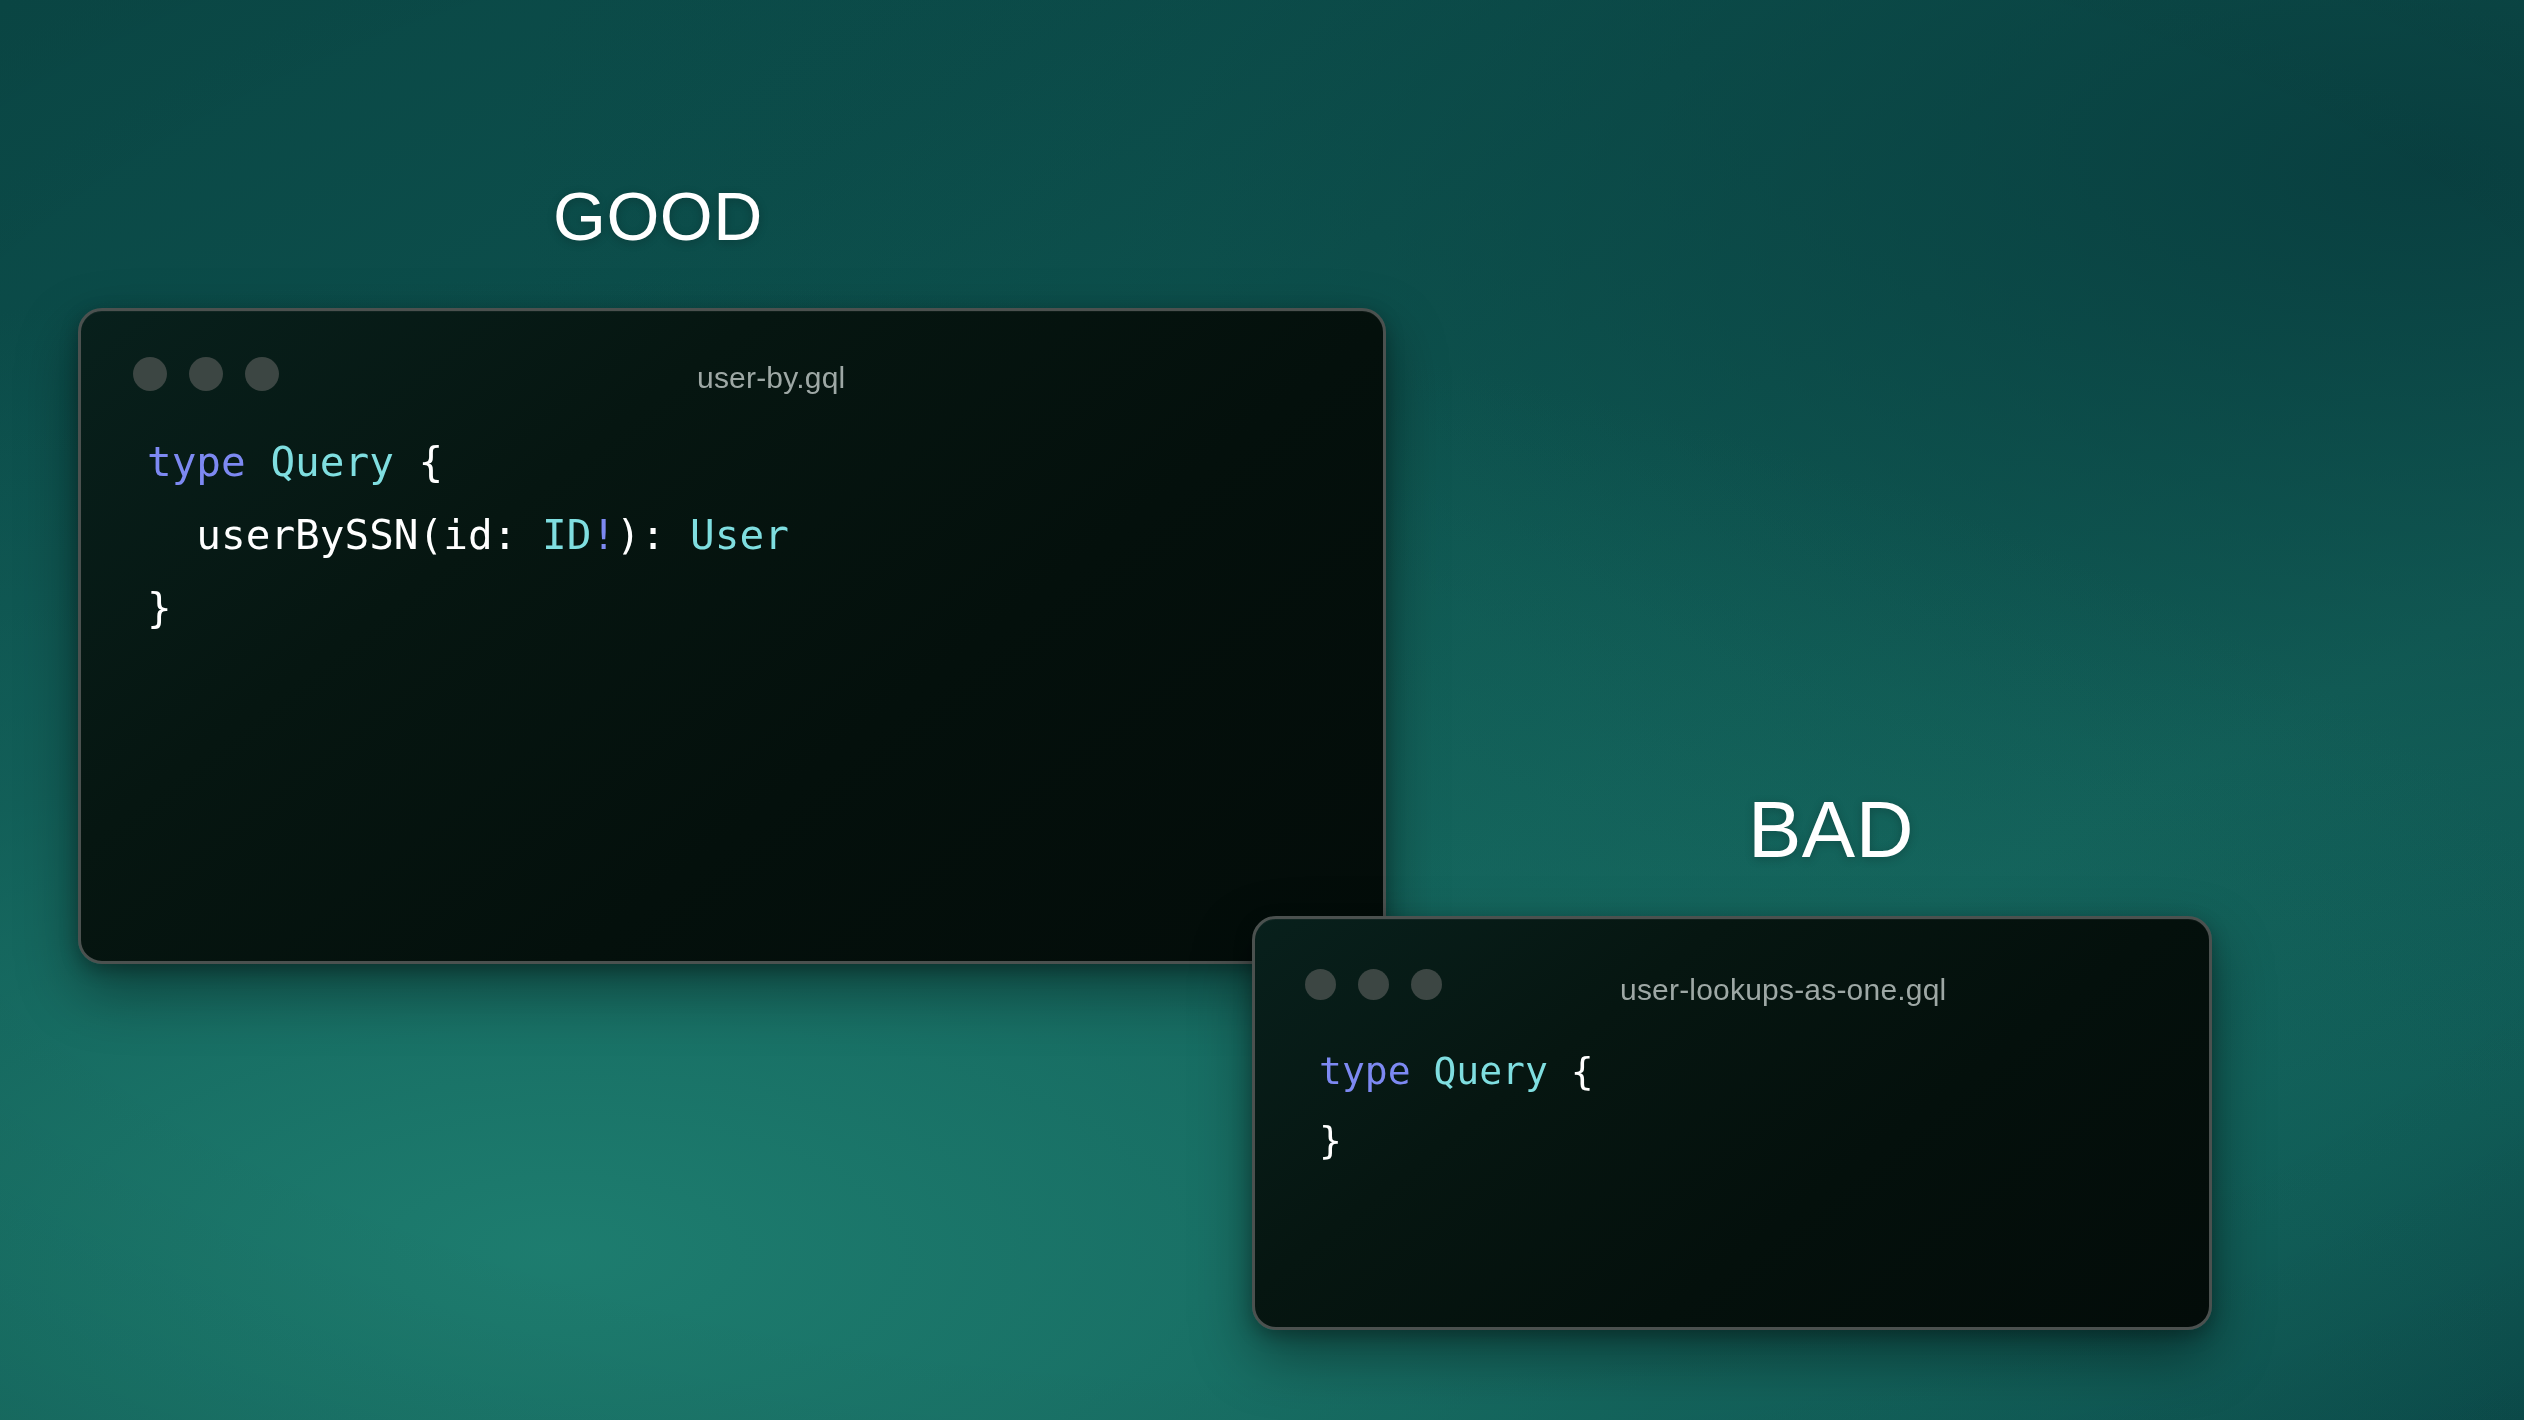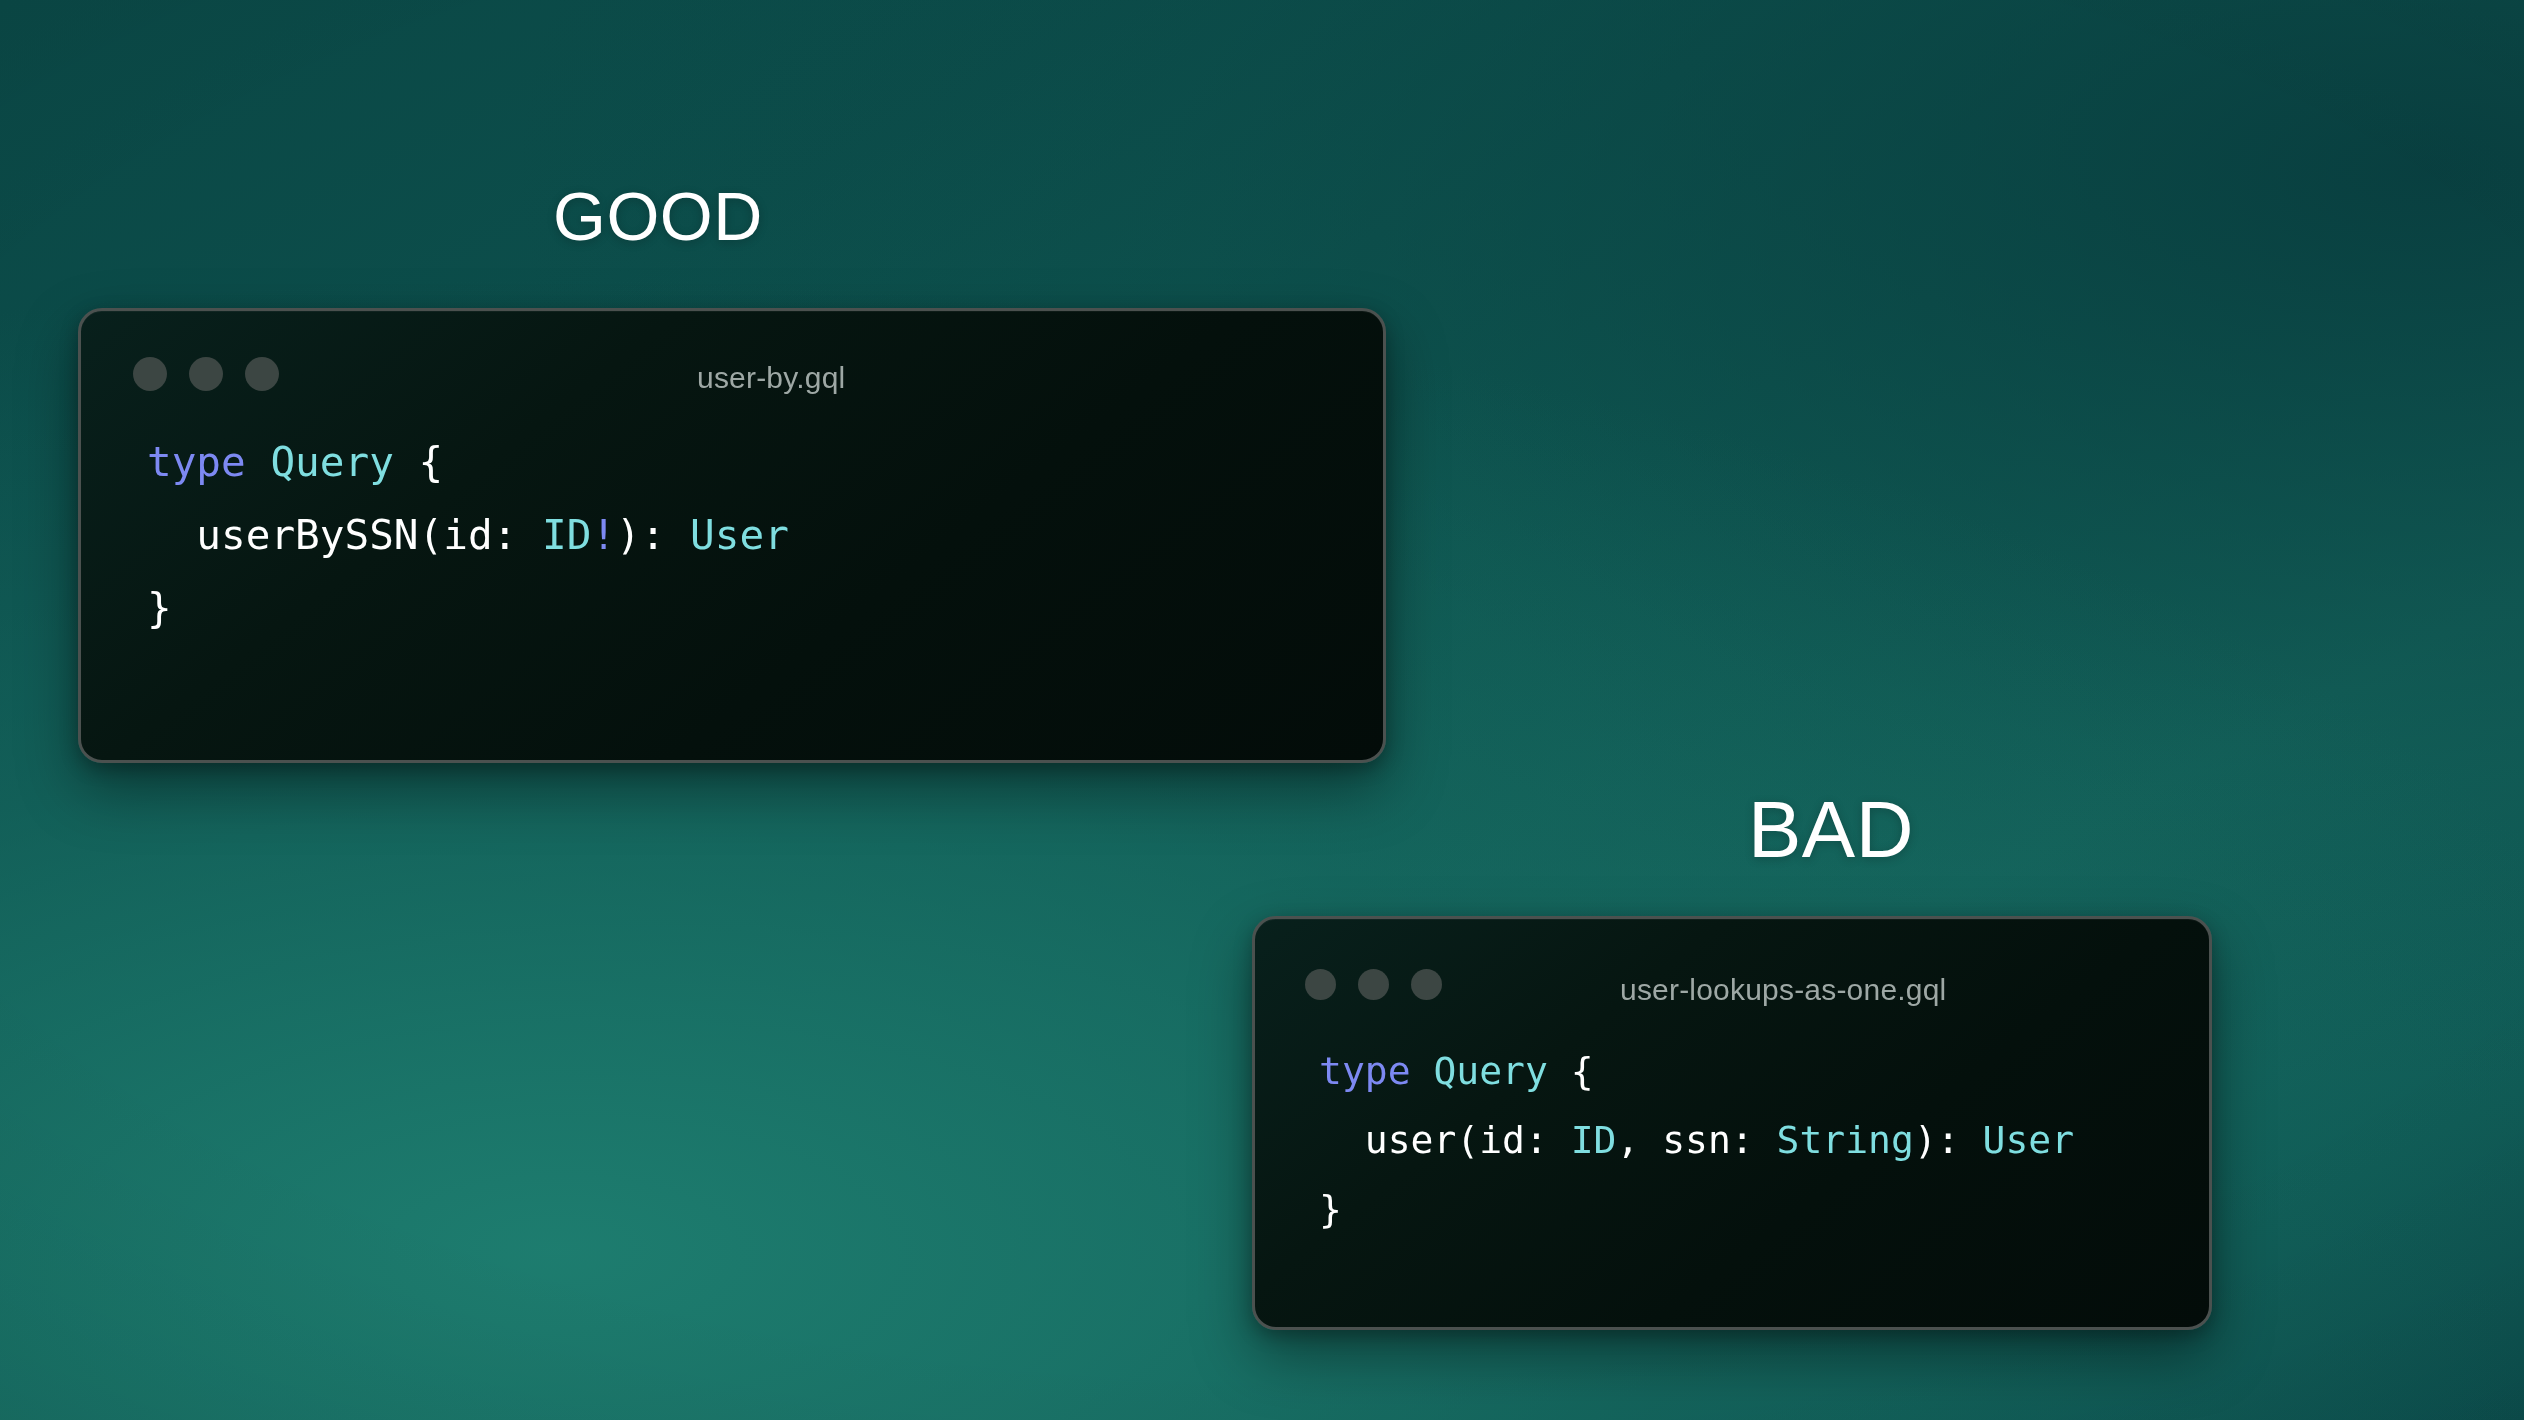--- a/index.html
+++ b/index.html
@@ -64,21 +64,21 @@
     box-shadow:
       0 26px 60px rgba(0,0,0,0.40),
       0 6px 18px rgba(0,0,0,0.28),
       inset 0 1px 0 rgba(255,255,255,0.04);
     overflow: hidden;
   }
   #window-good {
     left: 78px;
     top: 308px;
     width: 1308px;
-    height: 455px;
+    height: 656px;
   }
   #window-bad {
     left: 1252px;
     top: 916px;
     width: 960px;
     height: 414px;
   }
 
   .titlebar {
     position: relative;
@@ -159,15 +159,14 @@
 <div class="code-window" id="window-bad">
   <div class="titlebar">
     <div class="traffic-lights">
       <span class="dot"></span>
       <span class="dot"></span>
       <span class="dot"></span>
     </div>
     <div class="window-title">user-lookups-as-one.gql</div>
   </div>
   <div class="code-body" id="code-bad"><span class="code-line"><span class="tok-keyword">type</span><span class="tok-plain"> </span><span class="tok-type">Query</span><span class="tok-plain"> {</span>
-</span><span class="code-line"><span class="tok-plain">  user(id: </span><span class="tok-type">ID</span><span class="tok-plain">, ssn: </span><span class="tok-type">String</span><span class="tok-plain">): </span><span class="tok-type">User</span>
 </span><span class="code-line"><span class="tok-plain">}</span></span></div>
 </div>
 
 </body></html>

